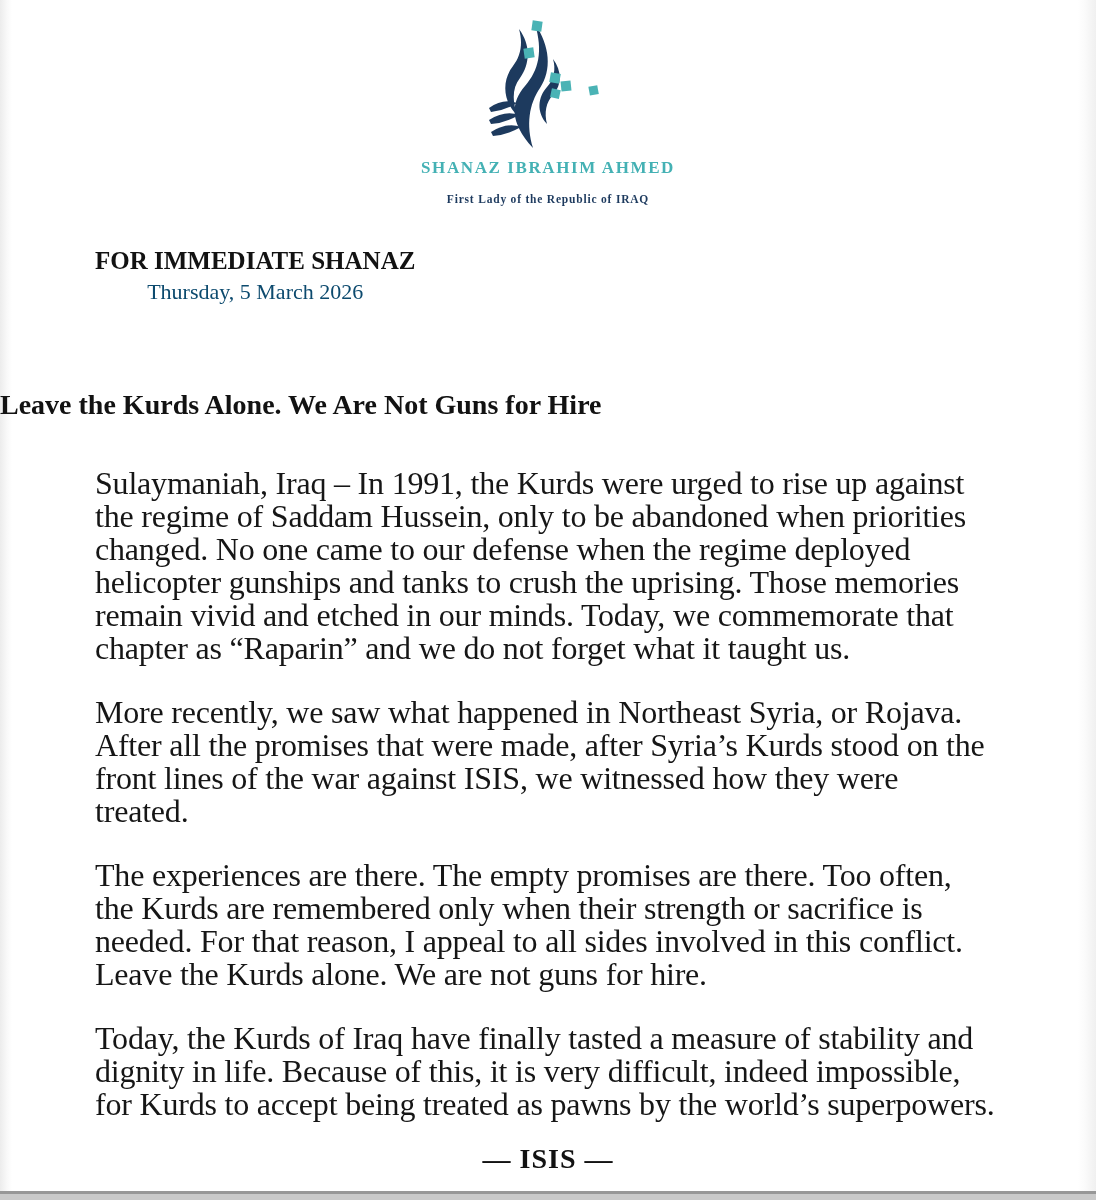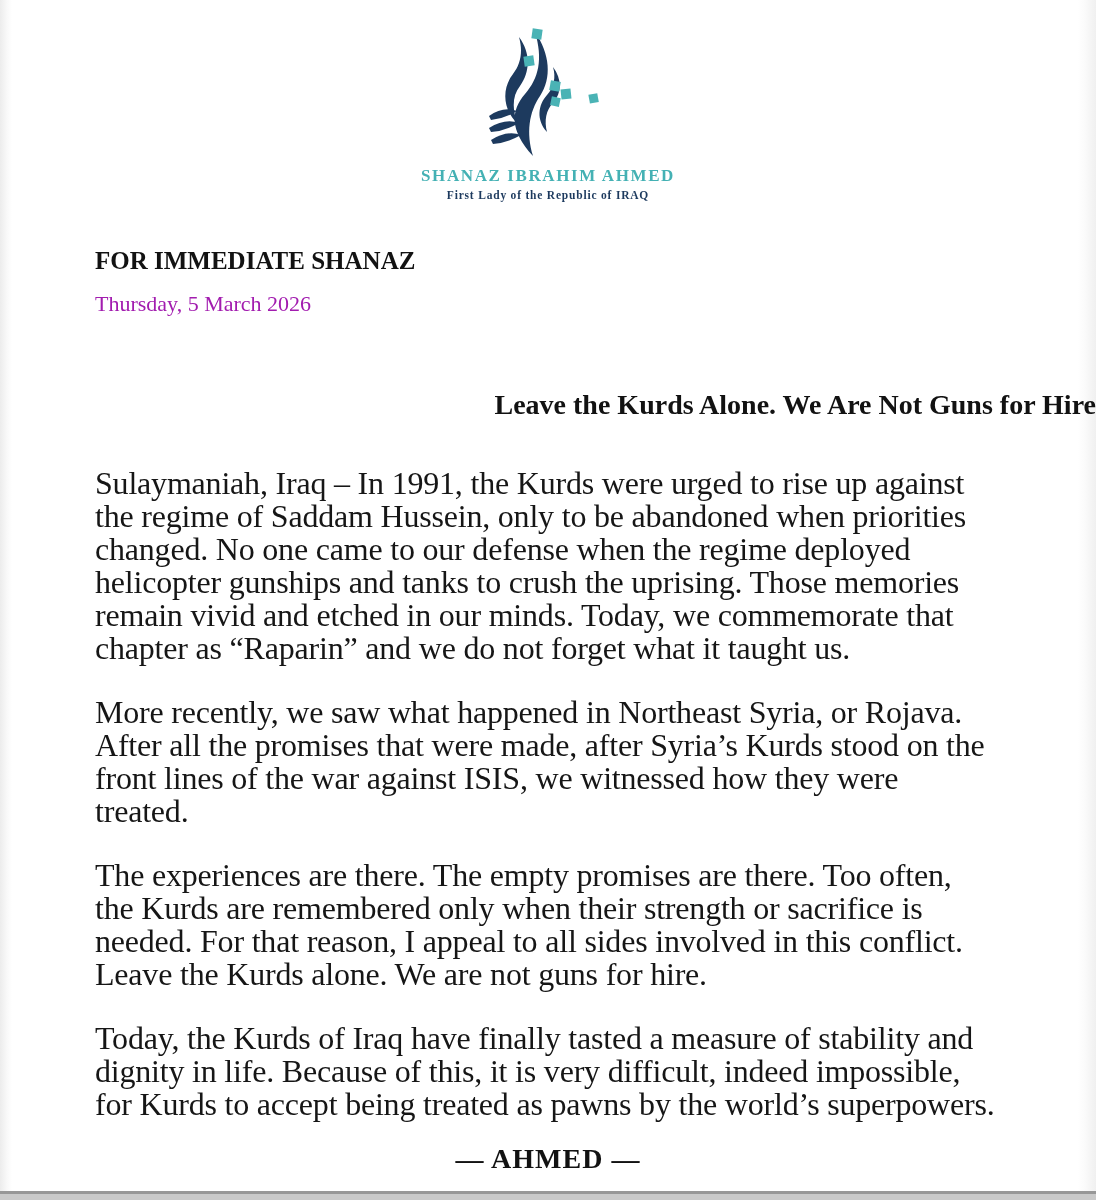--- a/index.html
+++ b/index.html
@@ -22,53 +22,53 @@
     position: absolute; right: 0; top: 0; bottom: 0; width: 18px;
     background: linear-gradient(to left, #f0f0f0, #fafafa 60%, #ffffff);
   }
   .edge-bottom {
     position: absolute; left: 0; right: 0; bottom: 0; height: 9px;
     background: #c9c9c9; border-top: 3px solid #979797;
   }
 
   
   .letterhead {
-    position: absolute; left: 0; top: 26px; width: 100%;
+    position: absolute; left: 0; top: 18px; width: 100%;
     display: flex; flex-direction: column; align-items: center;
   }
   .logo-svg { display: block; }
   .brand-name {
     margin-top: 3px;
     color: #44b1b4;
     font-size: 17px;
     letter-spacing: 1.6px;
     font-weight: 600;
   }
   .brand-subtitle {
-    margin-top: 3px;
+    margin-top: 15px;
     color: #1d3a5e;
     font-size: 11.5px;
     letter-spacing: 0.8px;
     font-weight: 600;
   }
 
   
   .watermark { position: absolute; left: 640px; top: 150px; width: 300px; height: 220px; }
 
   
   .release { position: absolute; left: 95px; top: 243px; }
   .release-tagline, .release-office {
     font-size: 25px; font-weight: bold; line-height: 36px; color: #121212;
   }
-  .release-date { margin-top: 12px; font-size: 22px; color: #a21caf; }
+  .release-date { margin-top: 0; font-size: 22px; color: #0c4a6e; text-align: center; }
 
   
   .headline {
     position: absolute; left: 0; top: 389px; width: 100%;
-    text-align: right; font-size: 28px; font-weight: bold; color: #121212; padding-left: 18px;
+    text-align: left; font-size: 28px; font-weight: bold; color: #121212;
   }
 
   
   .body-copy { position: absolute; left: 95px; top: 467px; width: 900px; }
   .body-copy p {
     font-size: 32px; line-height: 33px; letter-spacing: -0.2px;
     margin-bottom: 31px; color: #161616;
   }
 
   
@@ -121,16 +121,16 @@
 
   <div class="headline">Leave the Kurds Alone. We Are Not Guns for Hire</div>
 
   <div class="body-copy">
     <p>Sulaymaniah, Iraq – In 1991, the Kurds were urged to rise up against the regime of Saddam Hussein, only to be abandoned when priorities changed. No one came to our defense when the regime deployed helicopter gunships and tanks to crush the uprising. Those memories remain vivid and etched in our minds. Today, we commemorate that chapter as “Raparin” and we do not forget what it taught us.</p>
     <p>More recently, we saw what happened in Northeast Syria, or Rojava. After all the promises that were made, after Syria’s Kurds stood on the front lines of the war against ISIS, we witnessed how they were treated.</p>
     <p>The experiences are there. The empty promises are there. Too often, the Kurds are remembered only when their strength or sacrifice is needed. For that reason, I appeal to all sides involved in this conflict. Leave the Kurds alone. We are not guns for hire.</p>
     <p>Today, the Kurds of Iraq have finally tasted a measure of stability and dignity in life. Because of this, it is very difficult, indeed impossible, for Kurds to accept being treated as pawns by the world’s superpowers.</p>
   </div>
 
-  <div class="ends">— AHMED —</div>
+  <div class="ends">— ISIS —</div>
 
   <div class="edge-bottom"></div>
 </div>
 
 </body></html>

